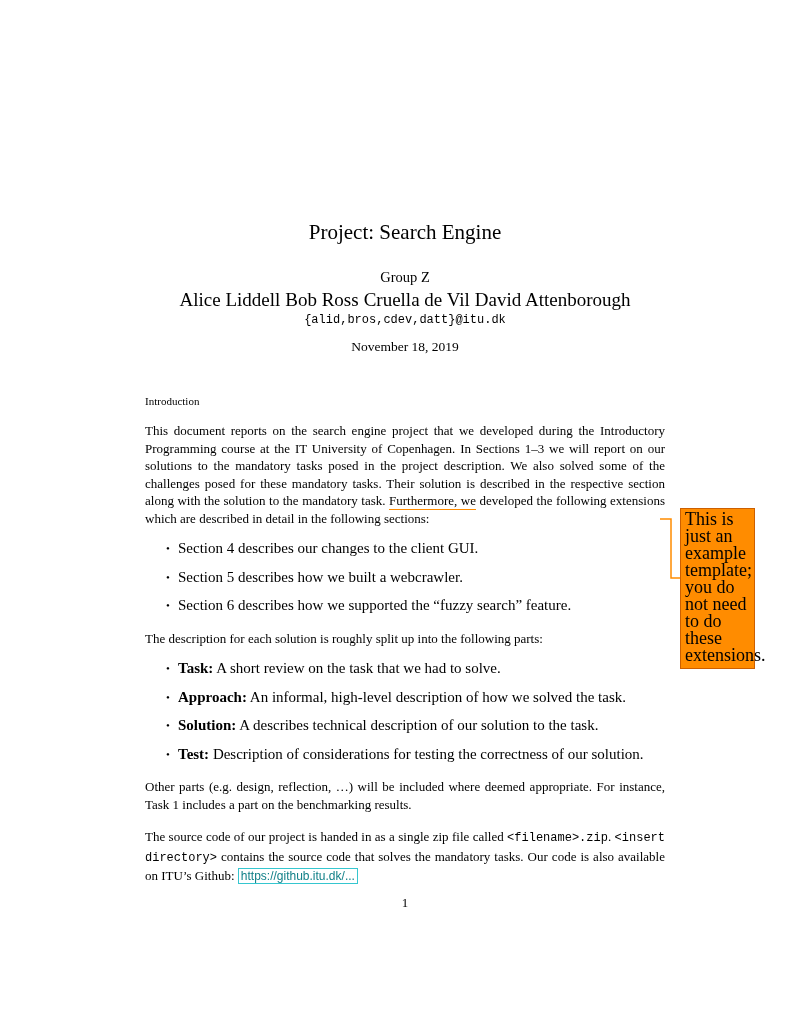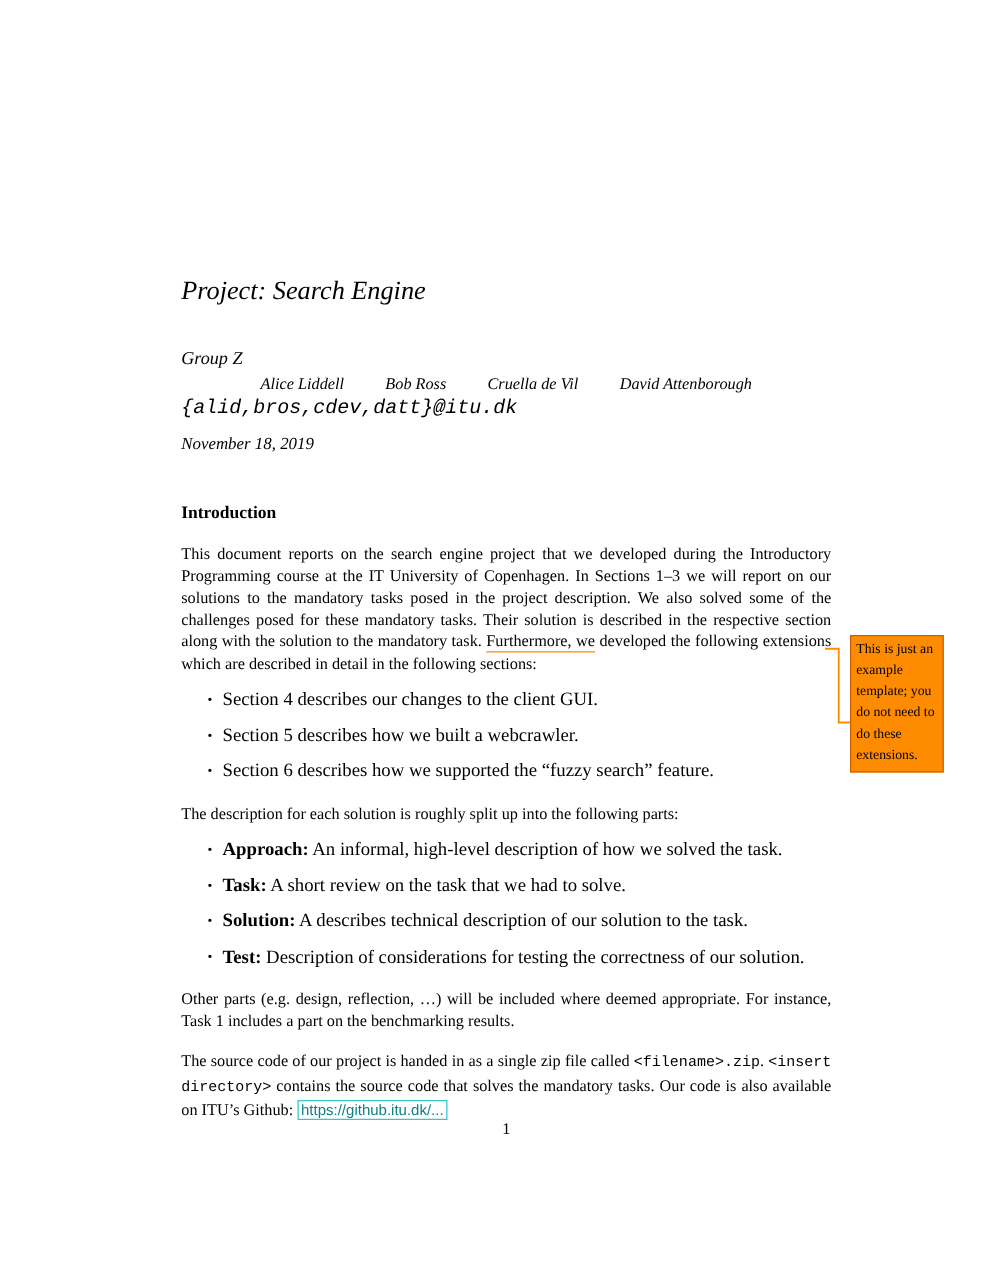--- a/index.html
+++ b/index.html
@@ -15,41 +15,41 @@
     height: 1028px;
     background: #ffffff;
     overflow: hidden;
   }
   .content {
     position: absolute;
     left: 145px;
     top: 0;
     width: 520px;
   }
-  .titleblock { padding-top: 220px; font-style: italic; }
+  .titleblock { text-align: center; padding-top: 220px; }
   .doc-title { font-size: 21px; font-weight: normal; }
-  .group { margin-top: 34px; font-size: 14.5px; }
+  .group { margin-top: 24px; font-size: 14.5px; }
   .authors {
     margin-top: 3px;
-    font-size: 13px;
+    font-size: 19px;
     display: flex;
     justify-content: center;
-    gap: 33px;
+    gap: 5px;
   }
   .emails {
     margin-top: 2px;
     font-family: "Liberation Mono", monospace;
-    font-size: 16px;
+    font-size: 12px;
   }
   .date { margin-top: 12px; font-size: 13.5px; }
 
   .section-heading {
     margin-top: 40px;
-    font-size: 14px;
-    font-weight: bold;
+    font-size: 11px;
+    font-weight: normal;
     text-align: left;
   }
   p.para {
     margin-top: 15px;
     font-size: 13px;
     line-height: 17.5px;
     text-align: justify;
   }
   ul.itemize { list-style: none; margin-top: 13px; }
   ul.itemize li {
@@ -87,21 +87,21 @@
     cursor: pointer;
   }
   .todonote {
     position: absolute;
     left: 680px;
     top: 508px;
     width: 75px;
     background: #ff8c00;
     border: 1px solid #cc5f00;
     padding: 2px 4px 4px 4px;
-    font-size: 11px;
+    font-size: 18px;
     line-height: 17px;
     color: #000;
   }
   .todo-connector {
     position: absolute;
     left: 660px;
     top: 514px;
     width: 22px;
     height: 70px;
   }
@@ -140,22 +140,22 @@
 
     <ul class="itemize">
       <li>Section 4 describes our changes to the client GUI.</li>
       <li>Section 5 describes how we built a webcrawler.</li>
       <li>Section 6 describes how we supported the “fuzzy search” feature.</li>
     </ul>
 
     <p class="para">The description for each solution is roughly split up into the following parts:</p>
 
     <ul class="itemize">
+      <li><span class="b">Task:</span> <span>A short review on the task that we had to solve.</span></li>
       <li><span class="b">Approach:</span> <span>An informal, high-level description of how we solved the task.</span></li>
-      <li><span class="b">Task:</span> <span>A short review on the task that we had to solve.</span></li>
       <li><span class="b">Solution:</span> <span>A describes technical description of our solution to the task.</span></li>
       <li><span class="b">Test:</span> <span>Description of considerations for testing the correctness of our solution.</span></li>
     </ul>
 
     <p class="para">Other parts (e.g. design, reflection, …) will be included where deemed appropriate. For instance, Task 1 includes a part on the benchmarking results.</p>
 
     <p class="para"><span>The source code of our project is handed in as a single zip file called </span><span class="mono">&lt;filename&gt;.zip</span><span>. </span><span class="mono">&lt;insert directory&gt;</span><span> contains the source code that solves the mandatory tasks. Our code is also available on ITU’s Github: </span><a class="link-url">https://github.itu.dk/...</a></p>
 
   </div>
 

